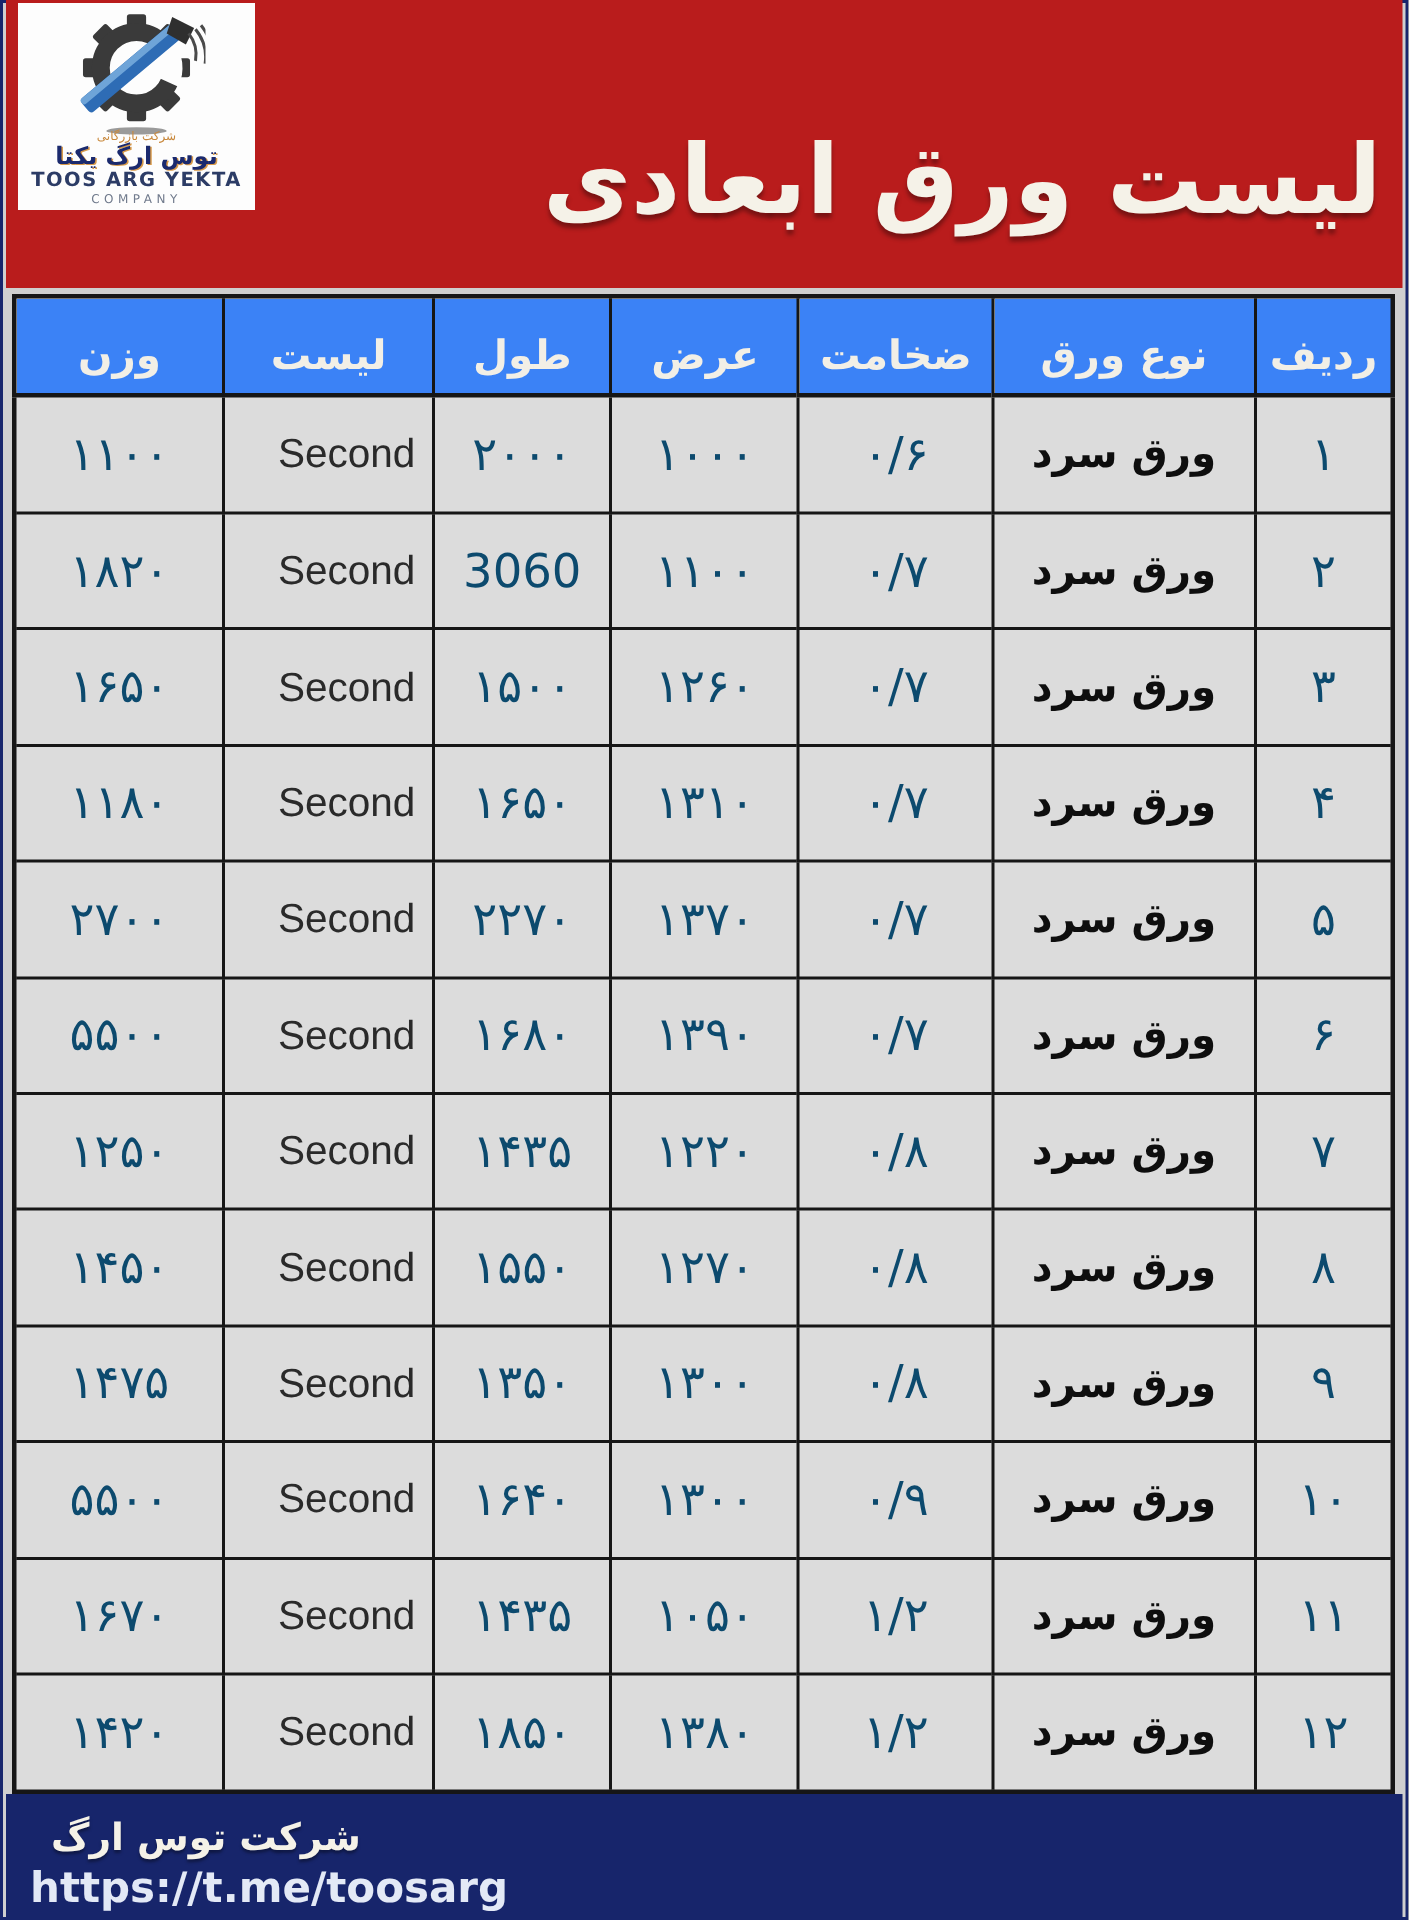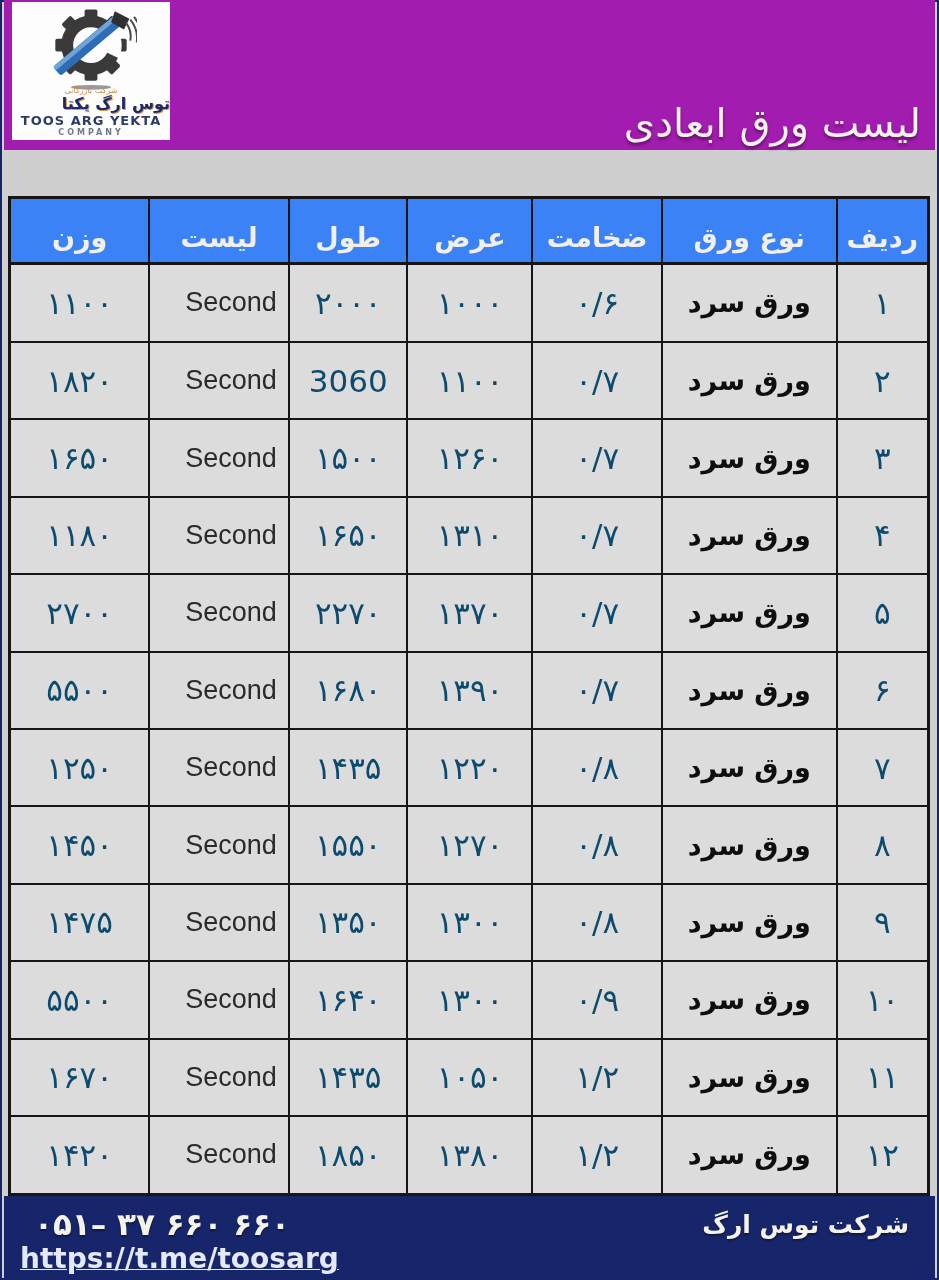--- a/index.html
+++ b/index.html
@@ -6,43 +6,42 @@
   html,body { background:#9a9a9a; }
   .page {
     position:relative; width:939px; height:1280px; margin:0 auto;
     background:#cfcfcf; overflow:hidden;
     font-family:"DejaVu Sans", sans-serif;
     box-shadow:inset 0 0 0 2px #17256b;
   }
 
   
   .banner {
-    position:absolute; top:0; left:4px; right:4px; height:150px;
-    background:#a21caf;
+    position:absolute; top:0; left:4px; right:4px; height:192px;
+    background:#b91c1c;
   }
   .title {
     position:absolute; right:14px; top:84px;
-    direction:rtl; color:#f5f2e8; font-size:40px; font-weight:normal;
+    direction:rtl; color:#f5f2e8; font-size:64px; font-weight:bold;
     letter-spacing:0; text-shadow:0 3px 3px rgba(0,0,0,.35);
     white-space:nowrap;
-    margin-top:16px;
   }
 
   
   .logo-box {
     position:absolute; left:8px; top:2px; width:158px; height:138px;
     background:#fdfdfd; text-align:center; overflow:hidden;
     padding-top:2px;
   }
   .logo-gear { display:block; margin:0 auto; }
   .logo-sub { font-size:8px; color:#c9893d; direction:rtl; line-height:9px; margin-top:-4px; }
   .logo-fa  { font-size:16px; font-weight:bold; color:#1b2a6e; direction:rtl; line-height:18px;
-              text-shadow:1px 1px 0 #d89a4a;text-align:right; }
+              text-shadow:1px 1px 0 #d89a4a; }
   .logo-en  { font-size:13px; font-weight:bold; color:#2c3c66; letter-spacing:1px; line-height:14px; margin-top:1px; }
-  .logo-co  { font-size:8px; font-weight:bold; color:#707a8c; letter-spacing:3px; line-height:9px; }
+  .logo-co  { font-size:8px; font-weight:normal; color:#707a8c; letter-spacing:3px; line-height:9px; }
 
   
   .table-wrap {
     position:absolute; top:196px; left:8px; right:9px; height:1000px;
   }
   table {
     width:100%; height:100%;
     border-collapse:collapse; table-layout:fixed;
     background:#dcdcdc;
     border:3px solid #161616;
@@ -71,21 +70,21 @@
     padding:10px 26px 0 30px; direction:ltr;
   }
   .phone {
     direction:ltr; font-size:31px; font-weight:bold; letter-spacing:3px;
     color:#f5f2e8; text-shadow:0 2px 2px rgba(0,0,0,.35); white-space:nowrap;
   }
   .company {
     direction:rtl; font-size:25px; font-weight:bold; color:#f5f2e8;
     text-shadow:0 2px 2px rgba(0,0,0,.35); margin-top:4px; white-space:nowrap;
   }
-  .footer-line2 { position:absolute; left:16px; bottom:0; height:38px;text-decoration:underline; }
+  .footer-line2 { position:absolute; left:16px; bottom:0; height:38px; }
   .tg-link {
     direction:ltr; font-size:28px; font-weight:600; color:#e3e9f6;
     text-decoration:none; white-space:nowrap;
   }
 </style>
 </head>
 <body>
 
 <div class="page">
 
@@ -260,21 +259,20 @@
     <td class="num">۱۸۵۰</td>
     <td class="latin">Second</td>
     <td class="num">۱۴۲۰</td>
   </tr>
         </tbody>
     </table>
   </main>
 
   <footer class="footer">
     <div class="footer-line1">
-      <span class="phone" dir="ltr">۰۵۱– ۳۷ ۶۶۰ ۶۶۰</span>
       <span class="company">شرکت توس ارگ</span>
     </div>
     <div class="footer-line2">
       <a class="tg-link" href="#">https://t.me/toosarg</a>
     </div>
   </footer>
 
 </div>
 
 </body></html>

